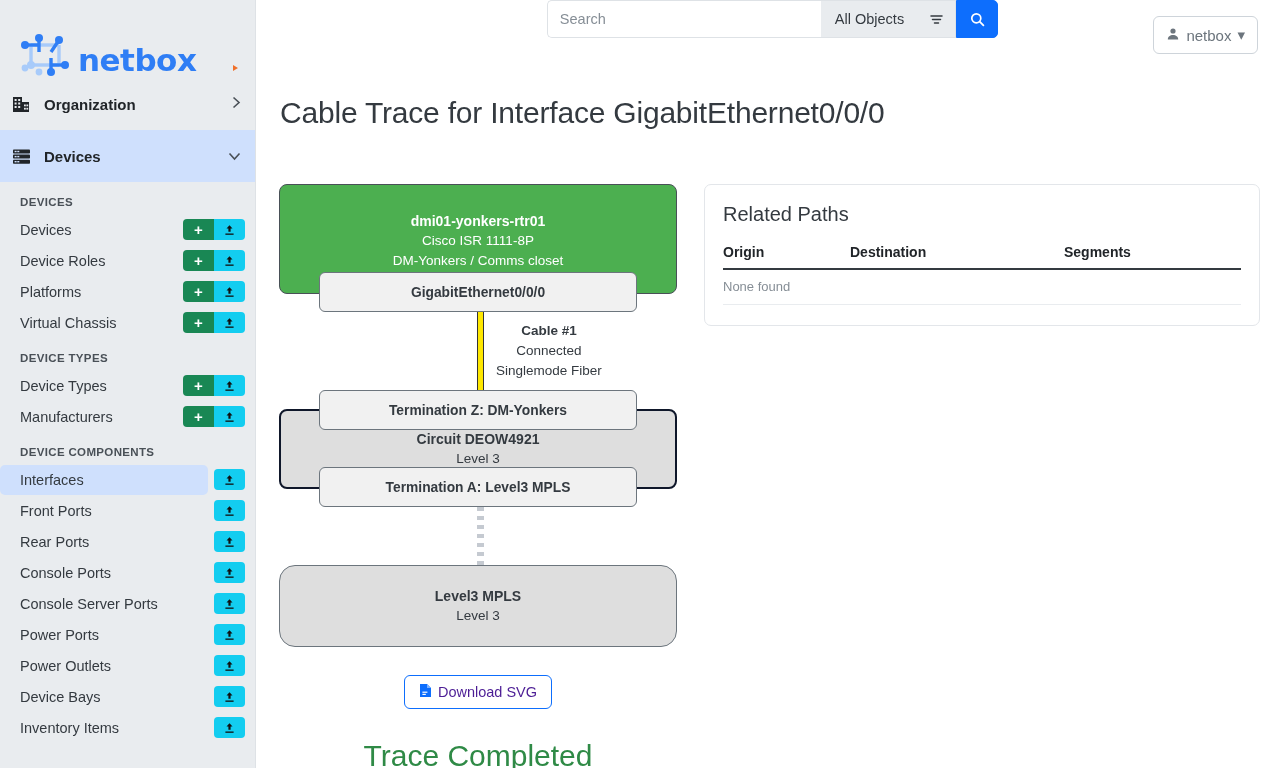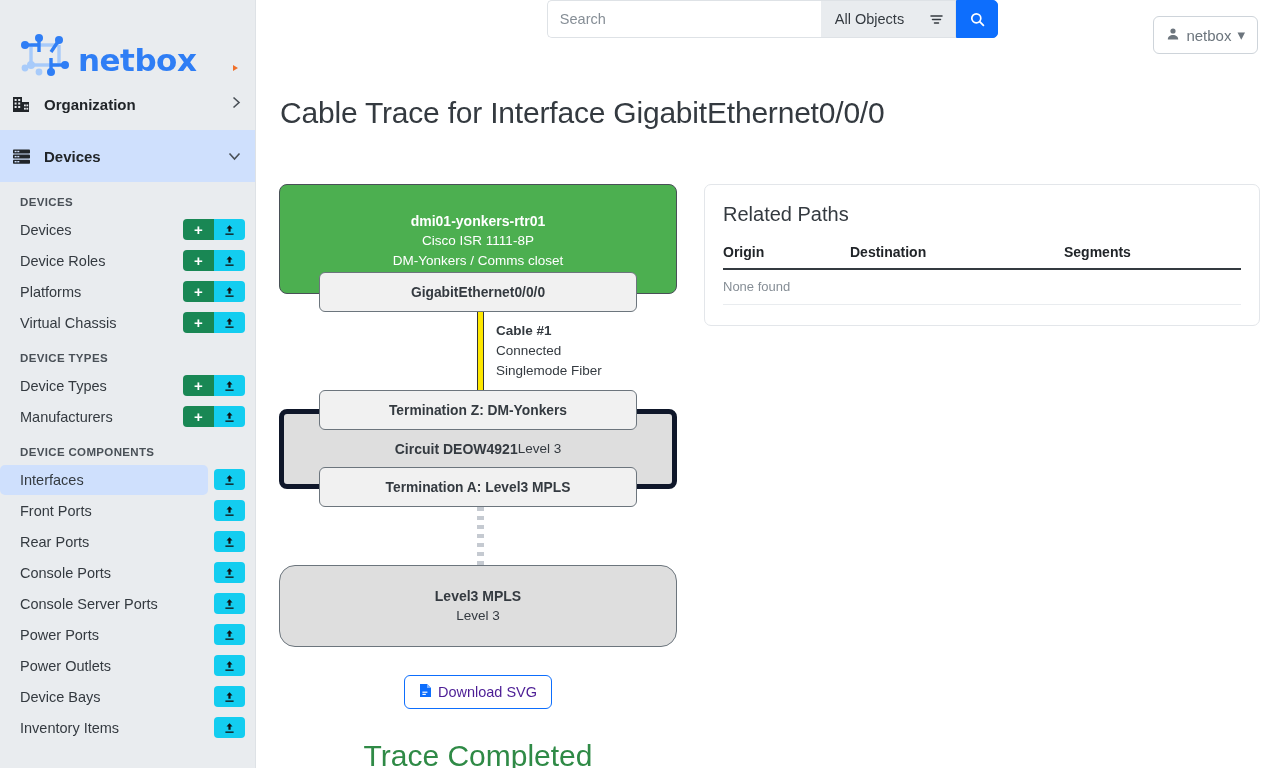--- a/index.html
+++ b/index.html
@@ -129,35 +129,35 @@
   .node-device .d-sub { font-size: 13.5px; font-weight: 400; line-height: 20px; }
 
   .node-term {
     width: 318px; height: 40px; margin: -22px auto 0 auto;
     background: #f1f1f1; border: 1px solid #6c757d; border-radius: 6px;
     display: flex; align-items: center; justify-content: center;
     font-size: 13.8px; font-weight: 700; color: #343a40;
     position: relative; z-index: 3;
   }
 
-  .cable-zone { position: relative; height: 100px; }
+  .cable-zone { position: relative; height: 100px; text-align: center; }
   .cable-line {
     position: absolute; left: 199px; top: 0; width: 7px; height: 100px;
     background: #ffe800; border-left: 1px solid #333; border-right: 1px solid #333;
   }
   .cable-info {
     position: absolute; left: 218px; top: 9px;
     font-size: 13.5px; color: #343a40; line-height: 20px;
   }
   .cable-info .ci-title { font-weight: 700; }
 
   .node-circuit {
     width: 398px; margin: -21px auto 0 auto; height: 80px;
-    background: #dedede; border: 5px solid #0f172a; border-radius: 8px;
-    display: flex; flex-direction: row; align-items: center; justify-content: center;
+    background: #dedede; border: 2px solid #0f172a; border-radius: 8px;
+    display: flex; flex-direction: column; align-items: center; justify-content: center;
     color: #343a40; position: relative; z-index: 1;
   }
   .node-circuit .c-name { font-size: 14px; font-weight: 700; line-height: 20px; }
   .node-circuit .c-sub { font-size: 13.5px; line-height: 20px; }
 
   .dash-zone { position: relative; height: 58px; }
   .dash-line {
     position: absolute; left: 199px; top: 0; width: 7px; height: 58px;
     background-image: linear-gradient(to bottom, #c5cad1 50%, rgba(255,255,255,0) 0%);
     background-size: 7px 9px; background-repeat: repeat-y;

